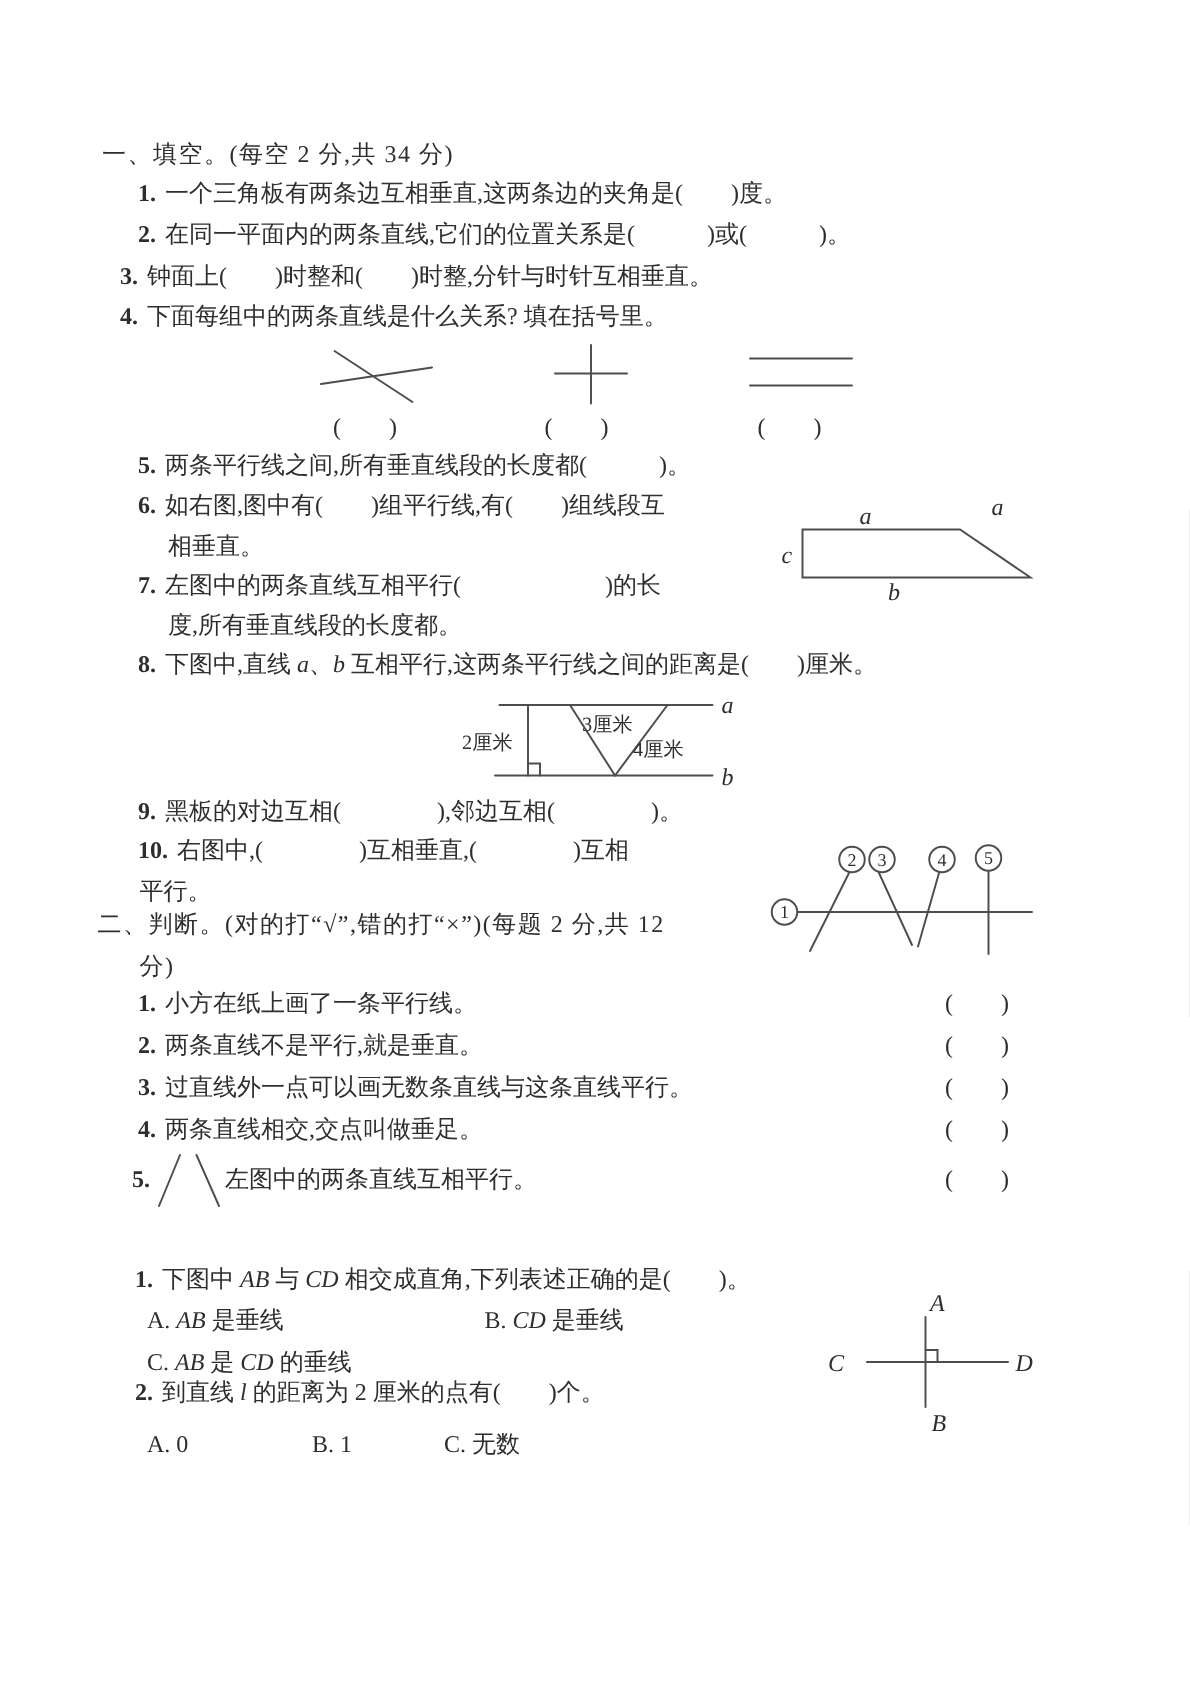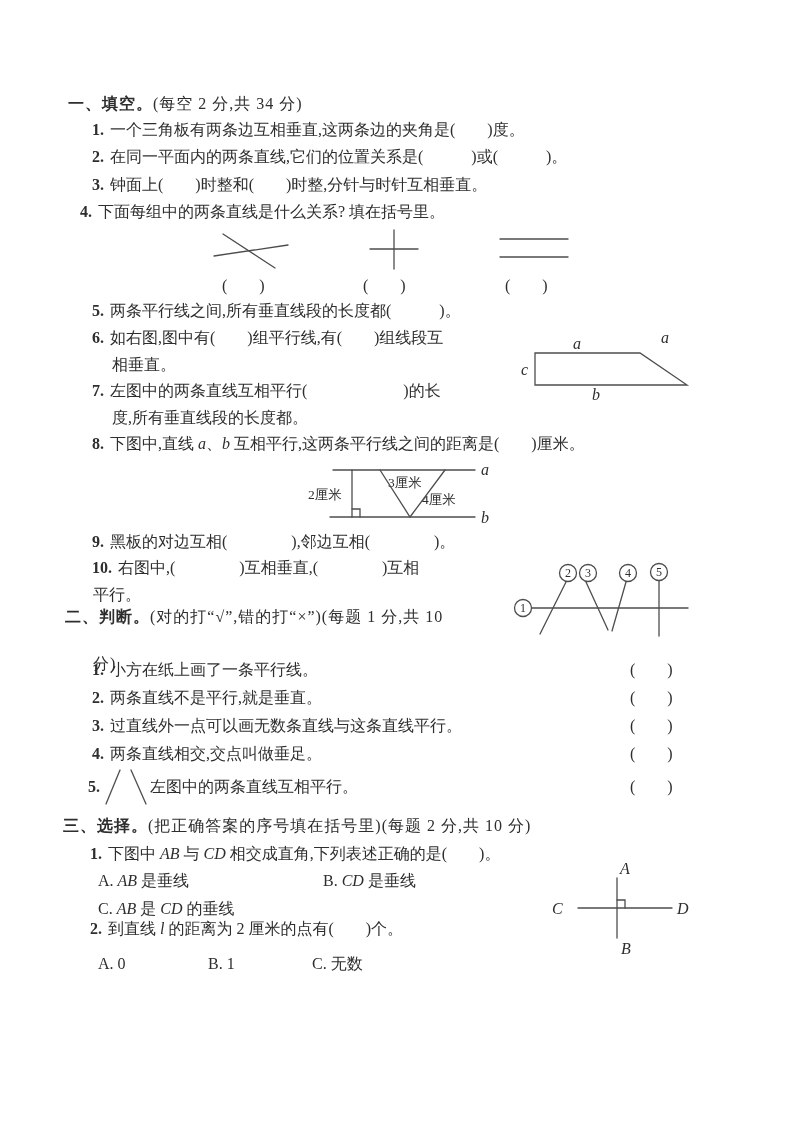--- a/index.html
+++ b/index.html
@@ -9,22 +9,22 @@
     margin:0 auto;
     background:#ffffff;
     font-family:"Liberation Serif","DejaVu Serif",serif;
     color:#2e2e2e;
     font-size:16px;
     line-height:1.15;
     overflow:hidden;
   }
   .ln{position:absolute;white-space:nowrap;}
   .num{font-weight:700;margin-right:6px;}
-  .hd{font-weight:700;letter-spacing:1px;}
-  .note{font-weight:400;letter-spacing:1px;margin-top:19px;}
+  .hd{font-weight:400;letter-spacing:1px;}
+  .note{font-weight:400;letter-spacing:1px;}
   .it{font-style:italic;}
   svg{position:absolute;overflow:visible;}
   svg line, svg path, svg polyline, svg circle{
     stroke:#4d4d4d;stroke-width:1.3;fill:none;
     stroke-linecap:round;
   }
   svg text{
     fill:#2e2e2e;stroke:none;
     font-family:"Liberation Serif","DejaVu Serif",serif;
   }
@@ -38,21 +38,21 @@
 <div class="page">
 
   <div class="ln" style="left:68px;top:95px">
     <span class="hd">一、填空。</span><span class="note">(每空 2 分,共 34 分)</span>
   </div>
 
   <div class="ln" style="left:92px;top:121px"><span class="num">1.</span><span>一个三角板有两条边互相垂直,这两条边的夹角是(　　)度。</span></div>
 
   <div class="ln" style="left:92px;top:148px"><span class="num">2.</span><span>在同一平面内的两条直线,它们的位置关系是(　　　)或(　　　)。</span></div>
 
-  <div class="ln" style="left:92px;top:176px"><span class="num">3.</span><span>钟面上(　　)时整和(　　)时整,分针与时针互相垂直。</span></div>
+  <div class="ln" style="left:80px;top:176px"><span class="num">3.</span><span>钟面上(　　)时整和(　　)时整,分针与时针互相垂直。</span></div>
 
   <div class="ln" style="left:80px;top:203px"><span class="num">4.</span><span>下面每组中的两条直线是什么关系? 填在括号里。</span></div>
 
   <svg style="left:200px;top:226px" width="380" height="50" viewBox="0 0 380 50">
     <g>
       <line x1="23" y1="8" x2="75" y2="42"></line>
       <line x1="14" y1="30" x2="88" y2="19"></line>
     </g>
     <g>
       <line x1="170" y1="23" x2="218" y2="23"></line>
@@ -115,21 +115,21 @@
     <text class="svgnum" x="60" y="21" text-anchor="middle">2</text>
     <circle cx="80" cy="17" r="8.5"></circle>
     <text class="svgnum" x="80" y="21" text-anchor="middle">3</text>
     <circle cx="120" cy="17" r="8.5"></circle>
     <text class="svgnum" x="120" y="21" text-anchor="middle">4</text>
     <circle cx="151" cy="16" r="8.5"></circle>
     <text class="svgnum" x="151" y="20" text-anchor="middle">5</text>
   </svg>
 
   <div class="ln" style="left:65px;top:608px">
-    <span class="hd">二、判断。</span><span class="note">(对的打“√”,错的打“×”)(每题 1 分,共 10</span>
+    <span class="hd">二、判断。</span><span class="note">(对的打“√”,错的打“×”)(每题 2 分,共 12</span>
   </div>
   <div class="ln note" style="left:93px;top:636px">分)</div>
 
   <div class="ln" style="left:92px;top:661px"><span class="num">1.</span><span>小方在纸上画了一条平行线。</span></div>
   <div class="ln" style="left:630px;top:661px">(　　)</div>
 
   <div class="ln" style="left:92px;top:689px"><span class="num">2.</span><span>两条直线不是平行,就是垂直。</span></div>
   <div class="ln" style="left:630px;top:689px">(　　)</div>
 
   <div class="ln" style="left:92px;top:717px"><span class="num">3.</span><span>过直线外一点可以画无数条直线与这条直线平行。</span></div>
@@ -139,35 +139,32 @@
   <div class="ln" style="left:630px;top:745px">(　　)</div>
 
   <div class="ln num" style="left:88px;top:778px">5.</div>
   <svg style="left:103px;top:766px" width="55" height="42" viewBox="0 0 55 42">
     <line x1="17" y1="4" x2="3" y2="38"></line>
     <line x1="28" y1="4" x2="43" y2="38"></line>
   </svg>
   <div class="ln" style="left:150px;top:778px">左图中的两条直线互相平行。</div>
   <div class="ln" style="left:630px;top:778px">(　　)</div>
 
-  <div class="ln" style="left:63px;top:817px">
-    <span class="hd">三、选择。</span><span class="note">(把正确答案的序号填在括号里)(每题 2 分,共 10 分)</span>
-  </div>
 
   <div class="ln" style="left:90px;top:845px"><span class="num">1.</span><span>下图中 </span><span class="it">AB</span><span> 与 </span><span class="it">CD</span><span> 相交成直角,下列表述正确的是(　　)。</span></div>
 
   <div class="ln" style="left:98px;top:872px"><span>A. </span><span class="it">AB</span><span> 是垂线</span></div>
   <div class="ln" style="left:323px;top:872px"><span>B. </span><span class="it">CD</span><span> 是垂线</span></div>
   <div class="ln" style="left:98px;top:900px"><span>C. </span><span class="it">AB</span><span> 是 </span><span class="it">CD</span><span> 的垂线</span></div>
 
   <div class="ln" style="left:90px;top:920px"><span class="num">2.</span><span>到直线 </span><span class="it">l</span><span> 的距离为 2 厘米的点有(　　)个。</span></div>
 
   <div class="ln" style="left:98px;top:955px">A. 0</div>
   <div class="ln" style="left:208px;top:955px">B. 1</div>
-  <div class="ln" style="left:312px;top:955px">C. 无数</div>
+  <div class="ln" style="left:296px;top:955px">C. 无数</div>
 
   <svg style="left:545px;top:855px" width="160" height="110" viewBox="0 0 160 110">
     <line x1="72" y1="23" x2="72" y2="83"></line>
     <line x1="33" y1="53" x2="127" y2="53"></line>
     <path d="M72 45 H80 V53"></path>
     <text class="svglbl" x="75" y="19">A</text>
     <text class="svglbl" x="76" y="99">B</text>
     <text class="svglbl" x="7" y="59">C</text>
     <text class="svglbl" x="132" y="59">D</text>
   </svg>

